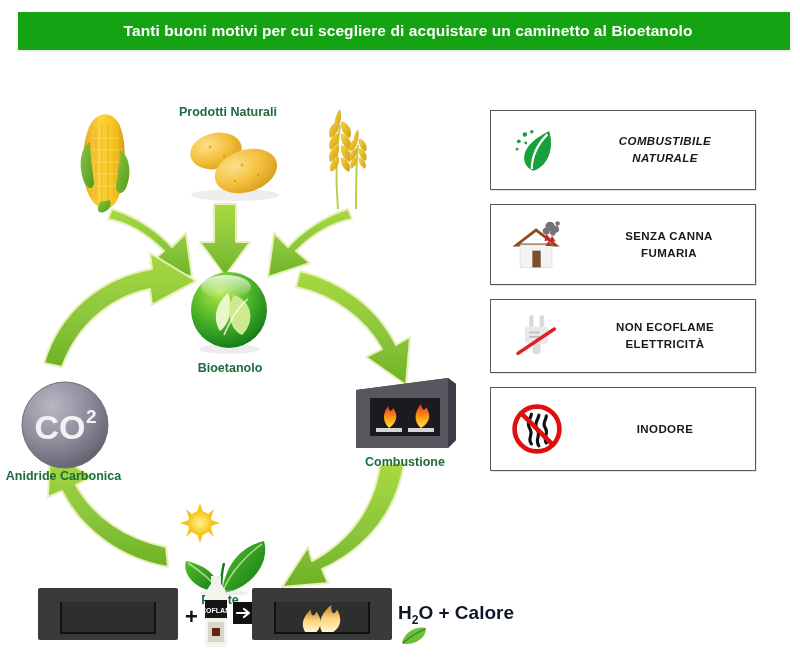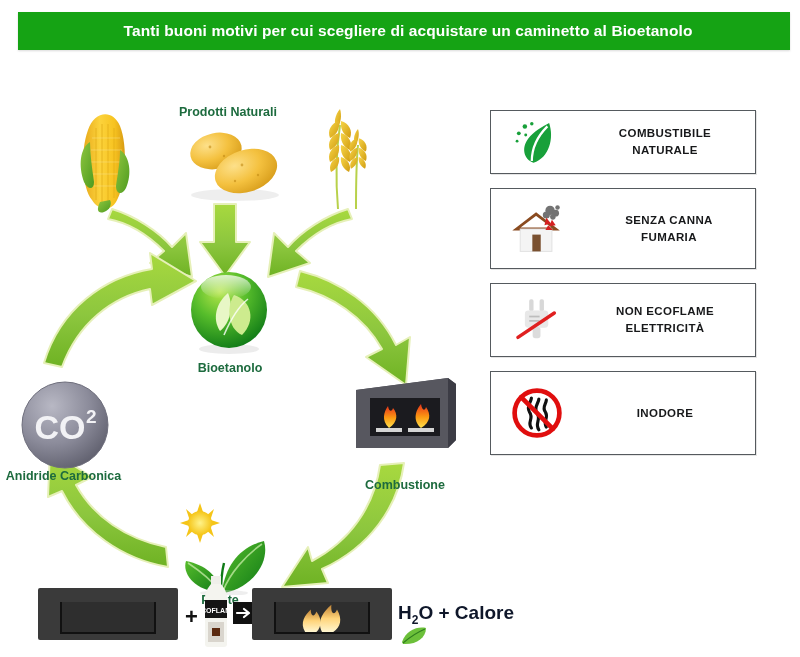--- a/index.html
+++ b/index.html
@@ -39,21 +39,21 @@
   
   #icon-bioetanolo{position:absolute;left:186px;top:178px;width:86px;height:86px;}
   #label-bioetanolo{left:155px;top:270px;width:150px;}
 
   
   #icon-co2{position:absolute;left:18px;top:288px;width:94px;height:94px;}
   #label-co2{left:1px;top:378px;width:125px;}
 
   
   #icon-combustione{position:absolute;left:348px;top:283px;width:112px;height:84px;}
-  #label-combustione{left:345px;top:387px;width:120px;}
+  #label-combustione{left:345px;top:364px;width:120px;}
 
   
   #icon-piante{position:absolute;left:168px;top:412px;width:108px;height:92px;}
   #label-piante{left:170px;top:502px;width:100px;}
 
   
   #cycle-arrows{position:absolute;left:0;top:0;width:470px;height:530px;}
 
   
   #bottom-row{position:absolute;left:30px;top:578px;width:450px;height:70px;}
@@ -343,21 +343,21 @@
   </div>
 
   <svg id="leaf-small" viewBox="0 0 28 20">
     <path d="M2,16 C6,4 18,0 26,2 C26,12 16,19 3,18Z" fill="#6cc03a"></path>
     <path d="M3,17 C10,11 18,6 25,3" stroke="#2f7d1e" stroke-width="1.2" fill="none"></path>
   </svg>
 </div>
 
 <div id="feature-list">
 
-  <div class="feature-box" style="height:64px;">
+  <div class="feature-box" style="height:80px;font-style:italic;">
     <div class="feature-icon">
       <svg viewBox="0 0 60 60" width="52" height="52">
         <path d="M44,8 C50,26 44,48 26,54 C14,50 12,36 20,26 C26,18 36,12 44,8Z" fill="#18a03a"></path>
         <path d="M24,52 C24,38 30,24 42,12" stroke="#ffffff" stroke-width="2.6" fill="none"></path>
         <circle cx="16" cy="12" r="2.6" fill="#18a03a"></circle>
         <circle cx="24" cy="9" r="2" fill="#18a03a"></circle>
         <circle cx="9" cy="20" r="2.2" fill="#18a03a"></circle>
         <circle cx="17" cy="22" r="1.7" fill="#18a03a"></circle>
         <circle cx="7" cy="29" r="1.6" fill="#18a03a"></circle>
       </svg>

